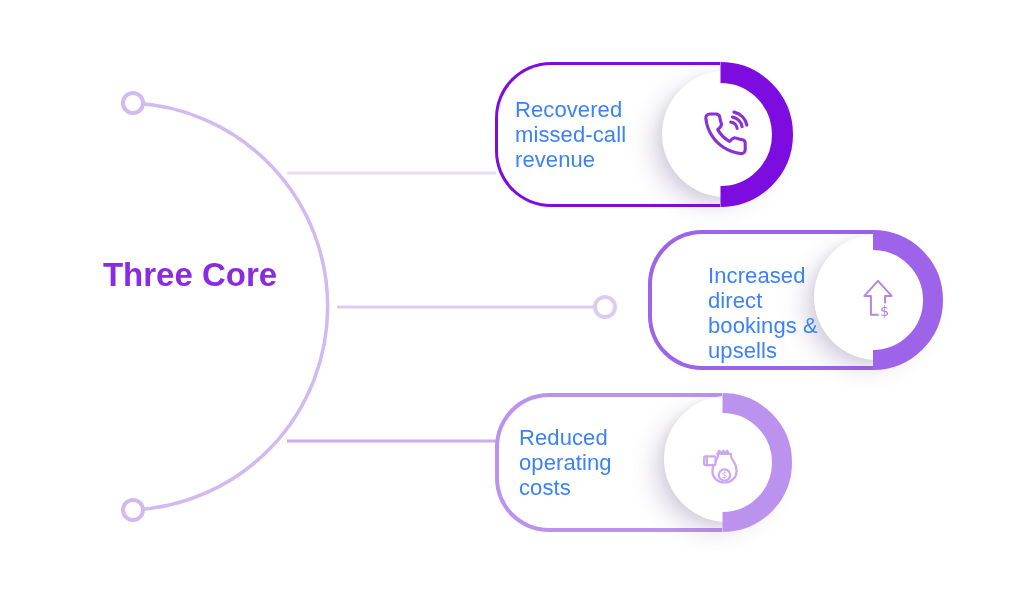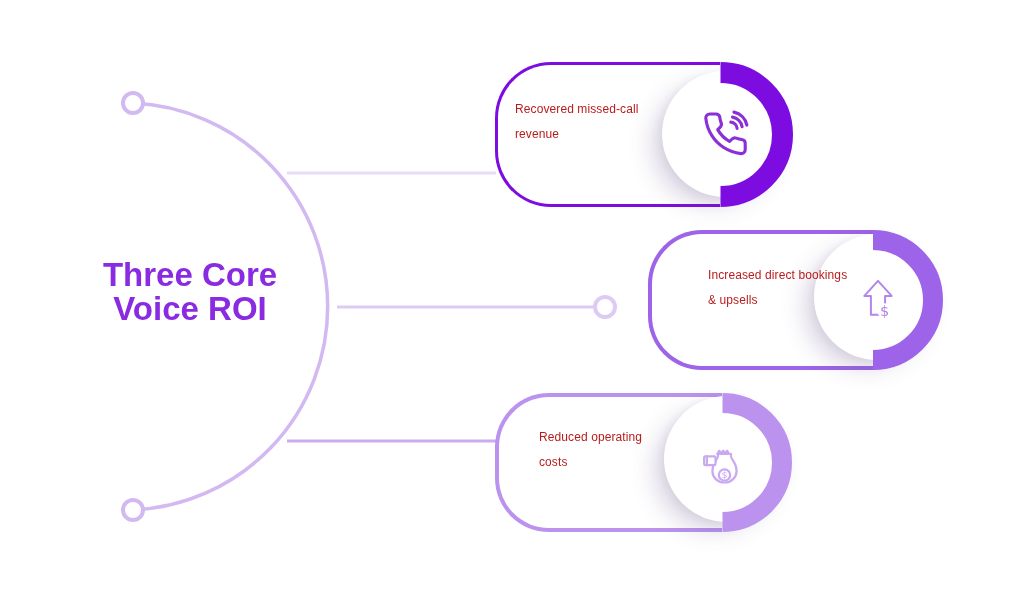--- a/index.html
+++ b/index.html
@@ -60,47 +60,46 @@
   .c2 .arcring { left: 803px; top: 230px; width: 140px; height: 140px; border: 20px solid #9d63e8; }
   .c3 .arcring { left: 653px; top: 393px; width: 139px; height: 139px; border: 20px solid #bb93ef; }
 
   .icon { position: absolute; }
   .c1 .icon { left: 700px; top: 109px; width: 50px; height: 50px; }
   .c2 .icon { left: 858px; top: 277px; width: 40px; height: 44px; }
   .c3 .icon { left: 699px; top: 441px; width: 44px; height: 50px; }
 
   .label {
     position: absolute;
-    font-size: 12px; line-height: 25px; color: #b91c1c;
+    font-size: 22px; line-height: 25px; color: #3b82f6;
     letter-spacing: 0.1px;
   }
   .c1 .label { left: 515px; top: 97px;  width: 126px; }
   .c2 .label { left: 708px; top: 263px; width: 146px; }
-  .c3 .label { left: 539px; top: 425px; width: 112px; }
+  .c3 .label { left: 519px; top: 425px; width: 112px; }
 
   .icon text { font-family: "DejaVu Sans", sans-serif; }
 </style>
 </head>
 <body>
 
 <div class="canvas">
 
   <svg class="wires" viewBox="0 0 1023 600" xmlns="http://www.w3.org/2000/svg">
     <path d="M 133 103 A 203.7 203.7 0 0 1 133 510" fill="none" stroke="#d3b9f1" stroke-width="3.5"></path>
     <line x1="287" y1="173" x2="496" y2="173" stroke="#e7dcf8" stroke-width="3"></line>
     <line x1="337" y1="307" x2="595" y2="307" stroke="#ddcbf5" stroke-width="3"></line>
     <line x1="287" y1="441" x2="496" y2="441" stroke="#cbadee" stroke-width="3"></line>
     <circle cx="133" cy="103" r="10" fill="#ffffff" stroke="#d3b9f1" stroke-width="4"></circle>
     <circle cx="133" cy="510" r="10" fill="#ffffff" stroke="#d3b9f1" stroke-width="4"></circle>
     <circle cx="605" cy="307" r="10" fill="#ffffff" stroke="#ddcbf5" stroke-width="4"></circle>
   </svg>
 
   <h1 class="title">
     <span>Three Core</span>
-    <span>Voice ROI</span>
   </h1>
 
   <div class="card c1">
     <div class="body"></div>
     <div class="bubble"></div>
     <div class="arcring"></div>
     <svg class="icon" viewBox="0 0 24 24" fill="none" stroke="#8b2fd6" stroke-width="1.5" stroke-linecap="round" stroke-linejoin="round">
       <path d="M21.7 16.9v2.6a1.9 1.9 0 0 1-2.1 1.9 18.9 18.9 0 0 1-8.2-2.9 18.6 18.6 0 0 1-5.7-5.7A18.9 18.9 0 0 1 2.8 4.5 1.9 1.9 0 0 1 4.7 2.4h2.9a1.9 1.9 0 0 1 1.9 1.6c.12.92.34 1.82.66 2.68a1.9 1.9 0 0 1-.43 2L8.5 9.9a15.2 15.2 0 0 0 5.7 5.7l1.2-1.2a1.9 1.9 0 0 1 2-.43c.86.32 1.76.54 2.68.66a1.9 1.9 0 0 1 1.62 1.97z"></path>
       <path d="M14.8 6.3a3.3 3.3 0 0 1 3 3"></path>
       <path d="M15.6 3.9a5.7 5.7 0 0 1 4.6 4.6"></path>

